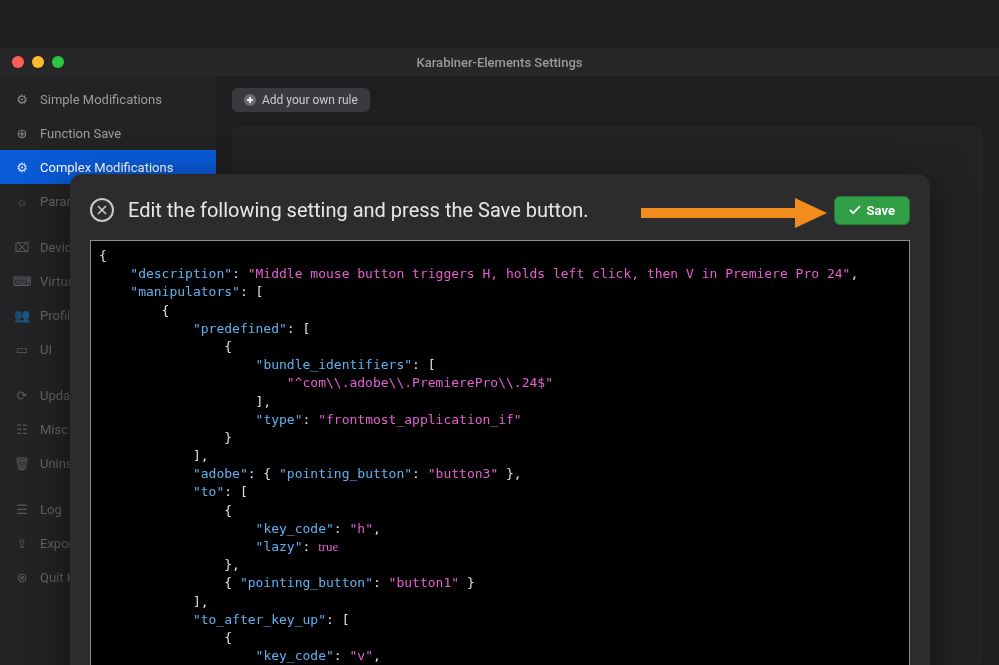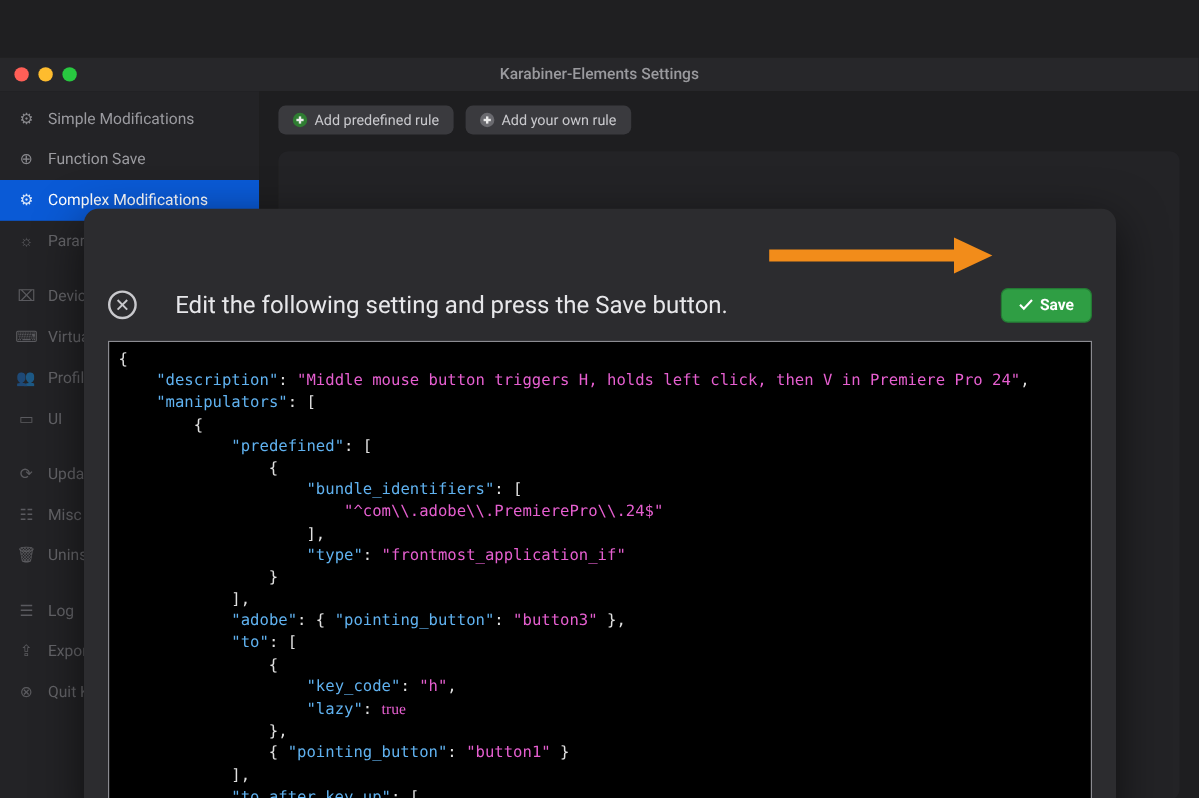--- a/index.html
+++ b/index.html
@@ -122,24 +122,23 @@
     left: 70px; top: 126px;
     width: 860px; height: 510px;
     background: #2c2c2f;
     border-radius: 12px;
     box-shadow: 0 12px 40px rgba(0,0,0,0.6);
     padding: 16px 20px 18px 20px;
     display: flex; flex-direction: column;
   }
   .modal-head {
     display: flex; align-items: center;
-    gap: 32px;
+    gap: 14px;
     position: relative;
     height: 40px;
-    margin-top: 44px;
   }
   .close-btn {
     width: 24px; height: 24px;
     border: 2px solid #c9c9cd;
     border-radius: 50%;
     display: inline-flex; align-items: center; justify-content: center;
     color: #c9c9cd; font-size: 13px; line-height: 1;
     cursor: pointer;
   }
   .close-btn svg { width: 10px; height: 10px; }
@@ -276,24 +275,20 @@
         <span>Export &amp; Import</span>
       </div>
       <div class="side-item faded">
         <span class="icon">⊗</span>
         <span>Quit Karabiner-Elements</span>
       </div>
     </div>
 
     <div class="main">
       <div class="toolbar">
-        <div class="chip">
-          <span class="chip-icon plus-green"></span>
-          <span>Add predefined rule</span>
-        </div>
         <div class="chip">
           <span class="chip-icon plus-grey"></span>
           <span>Add your own rule</span>
         </div>
       </div>
       <div class="panel"></div>
     </div>
   </div>
 
   <svg class="arrow-annot" viewBox="0 0 190 34">

